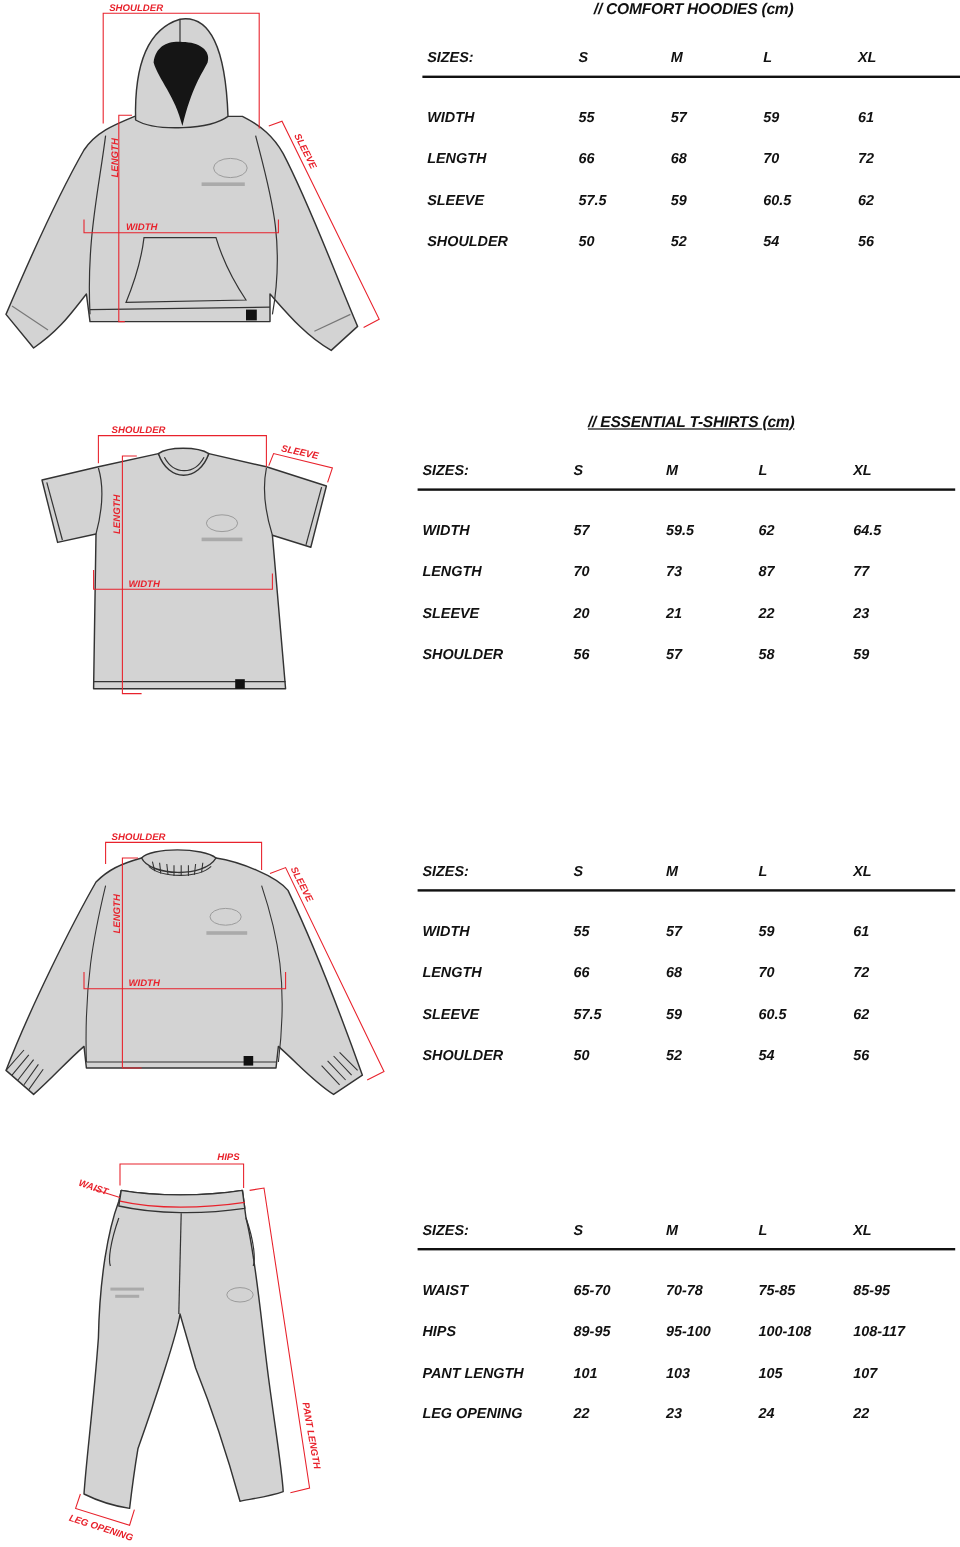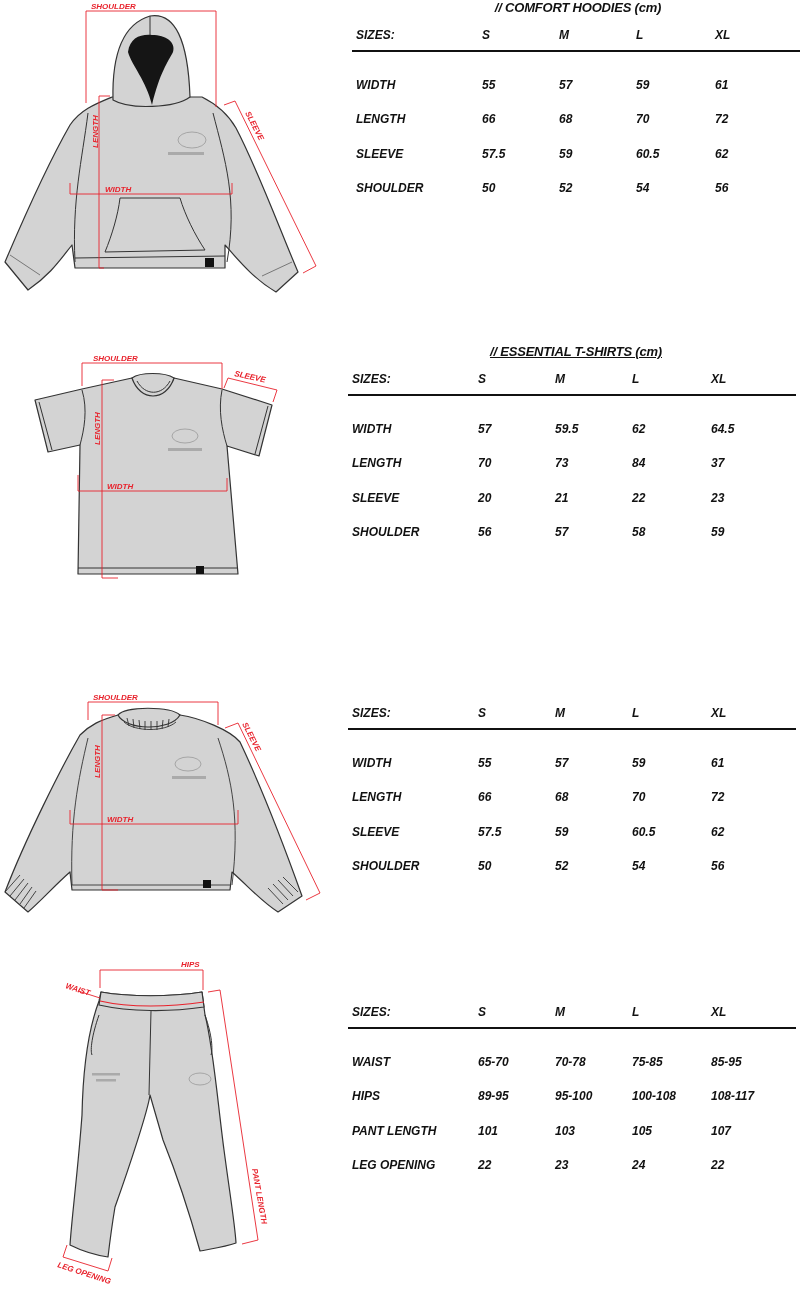--- a/index.html
+++ b/index.html
@@ -2,21 +2,21 @@
 <html><head>
 <meta charset="utf-8">
 <style>
   html, body { margin:0; padding:0; background:#ffffff; }
   body { width:800px; height:1289px; position:relative; overflow:hidden;
          font-family:"Liberation Sans", "DejaVu Sans", sans-serif; color:#111; }
   .section { position:absolute; left:0; width:800px; }
   .illus { position:absolute; left:0; top:0; }
   .table-block { position:absolute; left:352px; width:448px;text-align:center; }
   .tbl-title { font-size:13px; font-weight:bold; font-style:italic; letter-spacing:-0.2px; white-space:nowrap; }
-  .tbl-header { position:relative; height:26px; margin-top:9px; border-bottom:2.5px solid #111; }
+  .tbl-header { position:relative; height:26px; margin-top:22px; border-bottom:2.5px solid #111; }
   .cell { position:absolute; font-size:12px; font-weight:bold; font-style:italic; white-space:nowrap; }
   .tbl-row { position:relative; height:34.3px; }
   .rows { margin-top:20px; }
   .c0 { left:4px; } .c1 { left:130px; } .c2 { left:207px; } .c3 { left:284px; } .c4 { left:363px; }
   .tbl-header .cell { top:4px; }
   .tbl-row .cell { top:6px; }
   .mlabel { font-family:"Liberation Sans", sans-serif; font-weight:bold; font-style:italic; font-size:8px; fill:#e8222c; }
 </style>
 </head>
 <body>
@@ -145,22 +145,22 @@
         <span class="cell c0">WIDTH</span>
         <span class="cell c1">57</span>
         <span class="cell c2">59.5</span>
         <span class="cell c3">62</span>
         <span class="cell c4">64.5</span>
       </div>
       <div class="tbl-row">
         <span class="cell c0">LENGTH</span>
         <span class="cell c1">70</span>
         <span class="cell c2">73</span>
-        <span class="cell c3">84</span>
-        <span class="cell c4">37</span>
+        <span class="cell c3">87</span>
+        <span class="cell c4">77</span>
       </div>
       <div class="tbl-row">
         <span class="cell c0">SLEEVE</span>
         <span class="cell c1">20</span>
         <span class="cell c2">21</span>
         <span class="cell c3">22</span>
         <span class="cell c4">23</span>
       </div>
       <div class="tbl-row">
         <span class="cell c0">SHOULDER</span>

